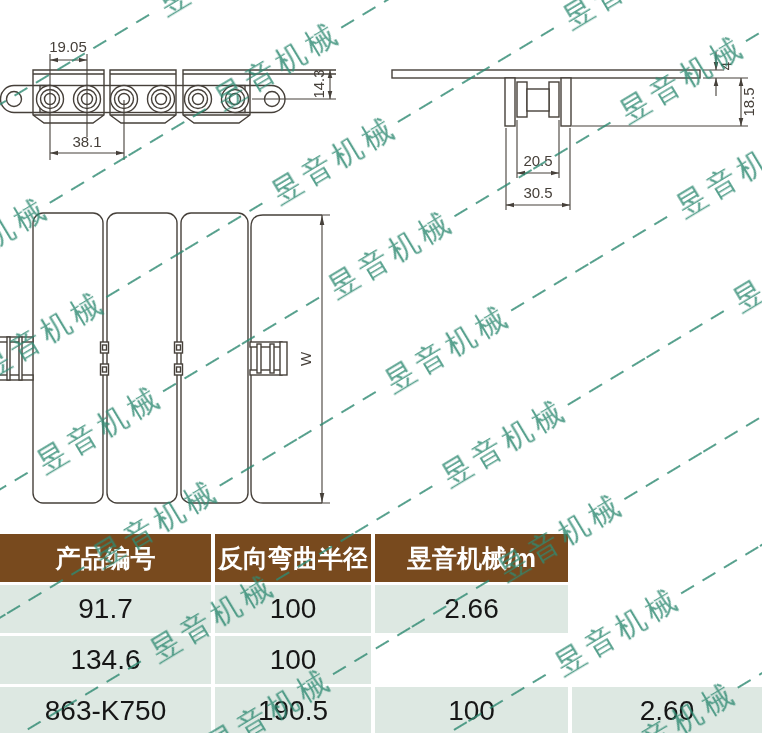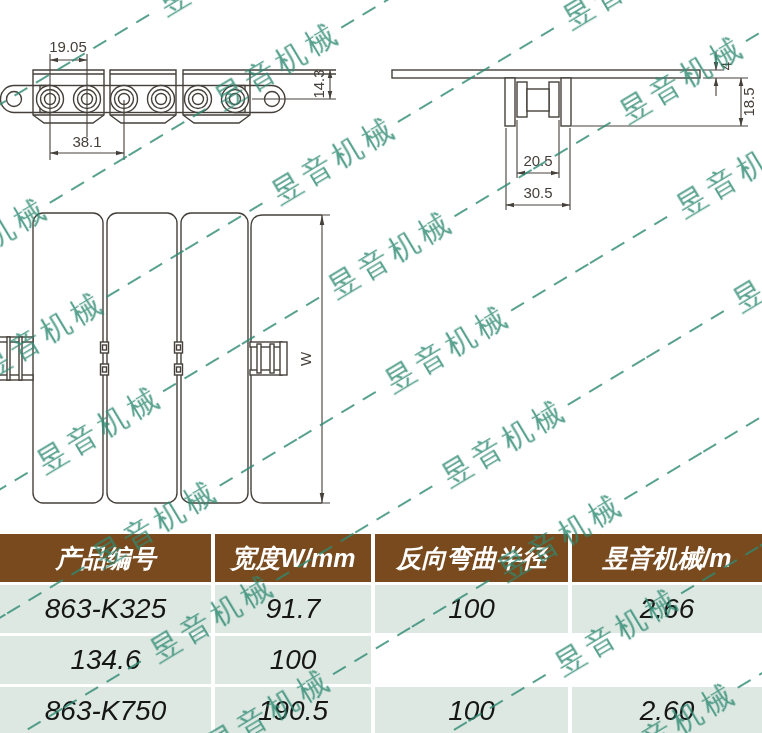--- a/index.html
+++ b/index.html
@@ -32,21 +32,21 @@
   .t-row{
     display:grid;
     grid-template-columns:211px 156px 193px 190px;
     column-gap:4px;
     height:48px;
     margin-bottom:3px;
   }
   .t-cell{
     display:flex;align-items:center;justify-content:center;
     background:var(--row-bg,#DDE8E2);
-    color:#161616;font-size:28px;font-style:italic;
+    color:#161616;font-size:28px;
   }
   .t-head .t-cell{
     background:var(--header-bg,#784A1E);
     color:#ffffff;font-size:25px;font-weight:600;
   }
 </style>
 </head>
 <body>
 
 <svg id="drawing" width="762" height="528" viewBox="0 0 762 528">
@@ -179,26 +179,24 @@
       <polygon class="dim-arrow" points="322,215 319.7,225 324.3,225"></polygon>
       <polygon class="dim-arrow" points="322,503 319.7,493 324.3,493"></polygon>
       <text class="dim-text" text-anchor="middle" font-size="17" transform="translate(311,359) rotate(-90)">W</text>
     </g>
   </g>
 </svg>
 
 <div class="spec-table">
   <div class="t-row t-head">
     <div class="t-cell">产品编号</div>
-    <div class="t-cell">宽度W/mm</div>
     <div class="t-cell">反向弯曲半径</div>
     <div class="t-cell">昱音机械/m</div>
   </div>
   <div class="t-row">
-    <div class="t-cell">863-K325</div>
     <div class="t-cell">91.7</div>
     <div class="t-cell">100</div>
     <div class="t-cell">2.66</div>
   </div>
   <div class="t-row">
     <div class="t-cell">134.6</div>
     <div class="t-cell">100</div>
   </div>
   <div class="t-row">
     <div class="t-cell">863-K750</div>

